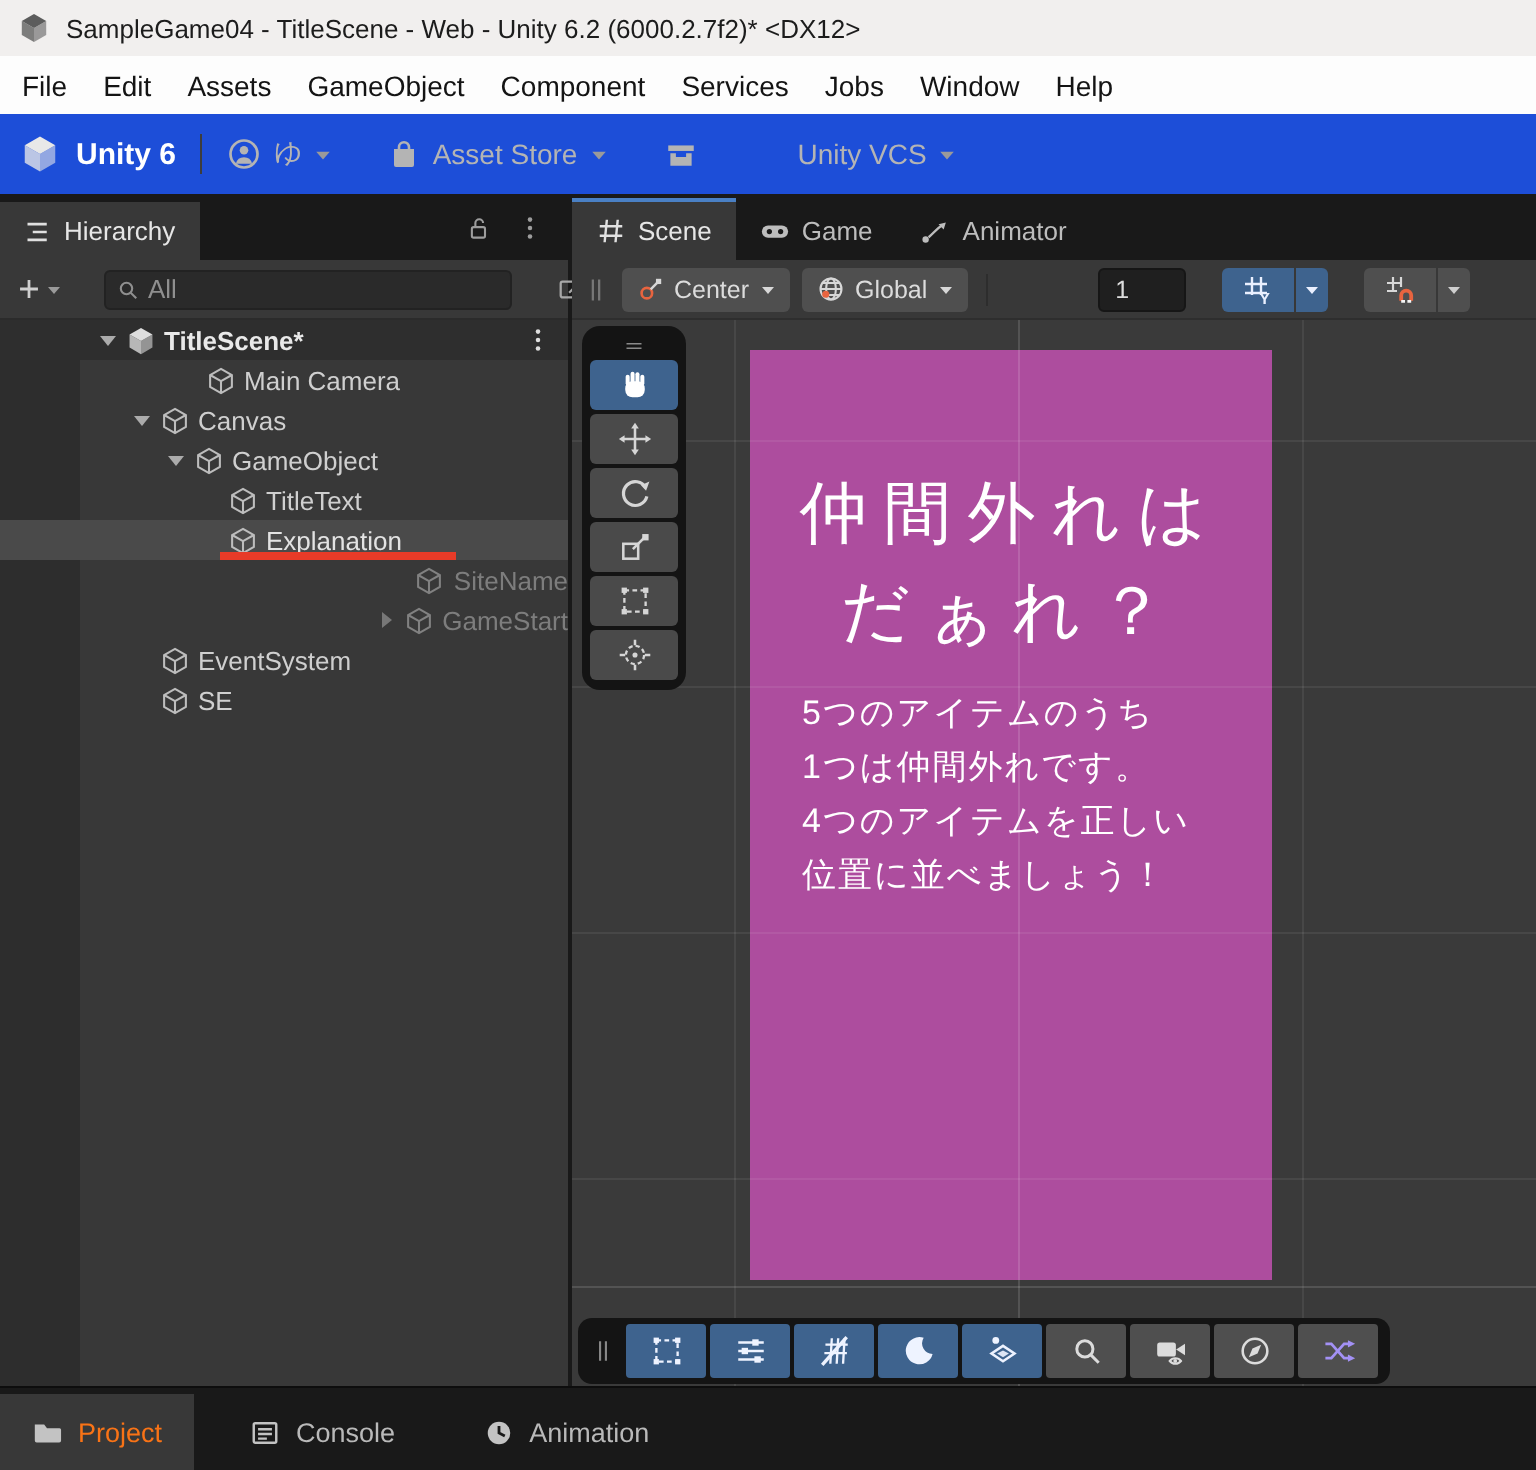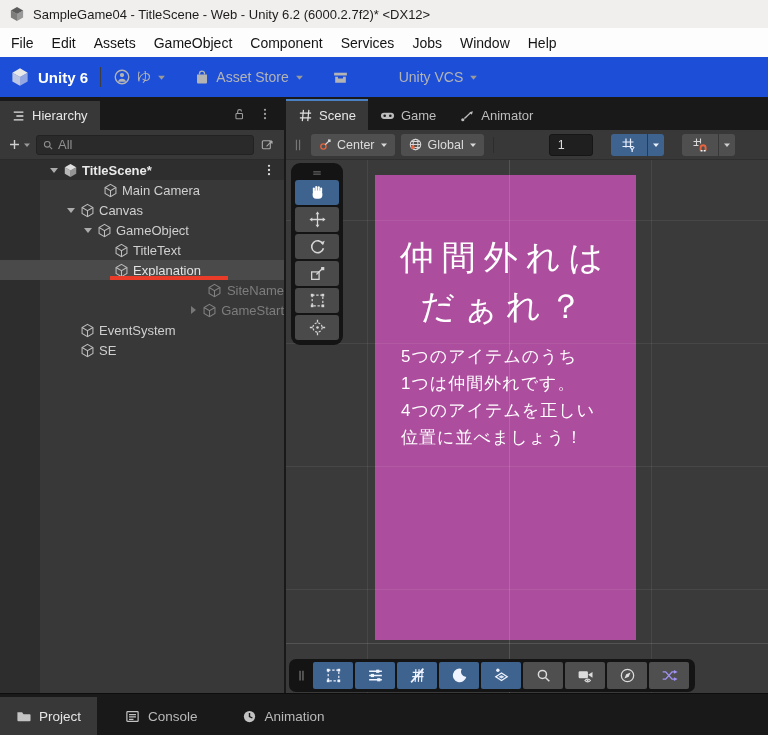--- a/index.html
+++ b/index.html
@@ -38,21 +38,21 @@
          font-size:13px; color:#bdbdbd; position:relative; }
   .tab .icon { color:#bdbdbd; }
   .tab.active { background:#383838; color:#e6e6e6; }
   .tab.active .icon { color:#e0e0e0; }
   .tab.blue-top { border-top:2px solid #4a80c4; height:31px; }
   .strip-right { margin-left:auto; display:flex; align-items:center; gap:12px;
                  padding-right:12px; height:33px; color:#9d9d9d; }
 
   
   .searchrow { height:30px; background:#383838; display:flex; align-items:center;
-               padding:0 6px; gap:3px; border-bottom:1px solid #2b2b2b; }
+               padding:0 6px; gap:19px; border-bottom:1px solid #2b2b2b; }
   .plusbtn { display:flex; align-items:center; gap:2px; color:#cfcfcf; padding:0 2px; }
   .searchbox { flex:1; height:20px; background:#2a2a2a; border:1px solid #222;
                border-radius:3px; display:flex; align-items:center; padding:0 5px; gap:4px; color:#8f8f8f; }
   .searchbox input { flex:1; min-width:0; background:transparent; border:none; outline:none;
                      color:#cfcfcf; font-size:13px; }
   .searchbox input::placeholder { color:#8f8f8f; }
   .pickerbtn { color:#a8a8a8; padding:0 3px; }
 
   
   .tree { flex:1; background:#383838; position:relative; font-size:13px; color:#cfcfcf; overflow:hidden; }
@@ -118,21 +118,21 @@
           align-items:center; justify-content:center; color:#dcdcdc; }
   .obtn.active { background:#3e638e; color:#eef3ff; }
   .obtn.purple { color:#a391f5; }
 
   
   .bottombar { height:42px; background:#191919; display:flex; align-items:flex-end; border-top:1px solid #0d0d0d; }
   .btab { height:38px; display:flex; align-items:center; gap:8px; padding:0 16px;
           font-size:13.5px; color:#b9b9b9; }
   .btab + .btab { margin-left:12px; }
   .btab .icon { color:#c3c3c3; }
-  .btab.active { background:#383838; color:#e5e5e5; }
+  .btab.active { background:#383838; color:#f97316; }
 </style>
 </head>
 <body>
 
 <div class="app">
 
   <div class="titlebar">
     <span class="icon">
         <svg width="16" height="16" viewBox="0 0 16 16" xmlns="http://www.w3.org/2000/svg">
           <polygon points="8,1 14.1,4.5 8,8 1.9,4.5" fill="currentColor"></polygon>

